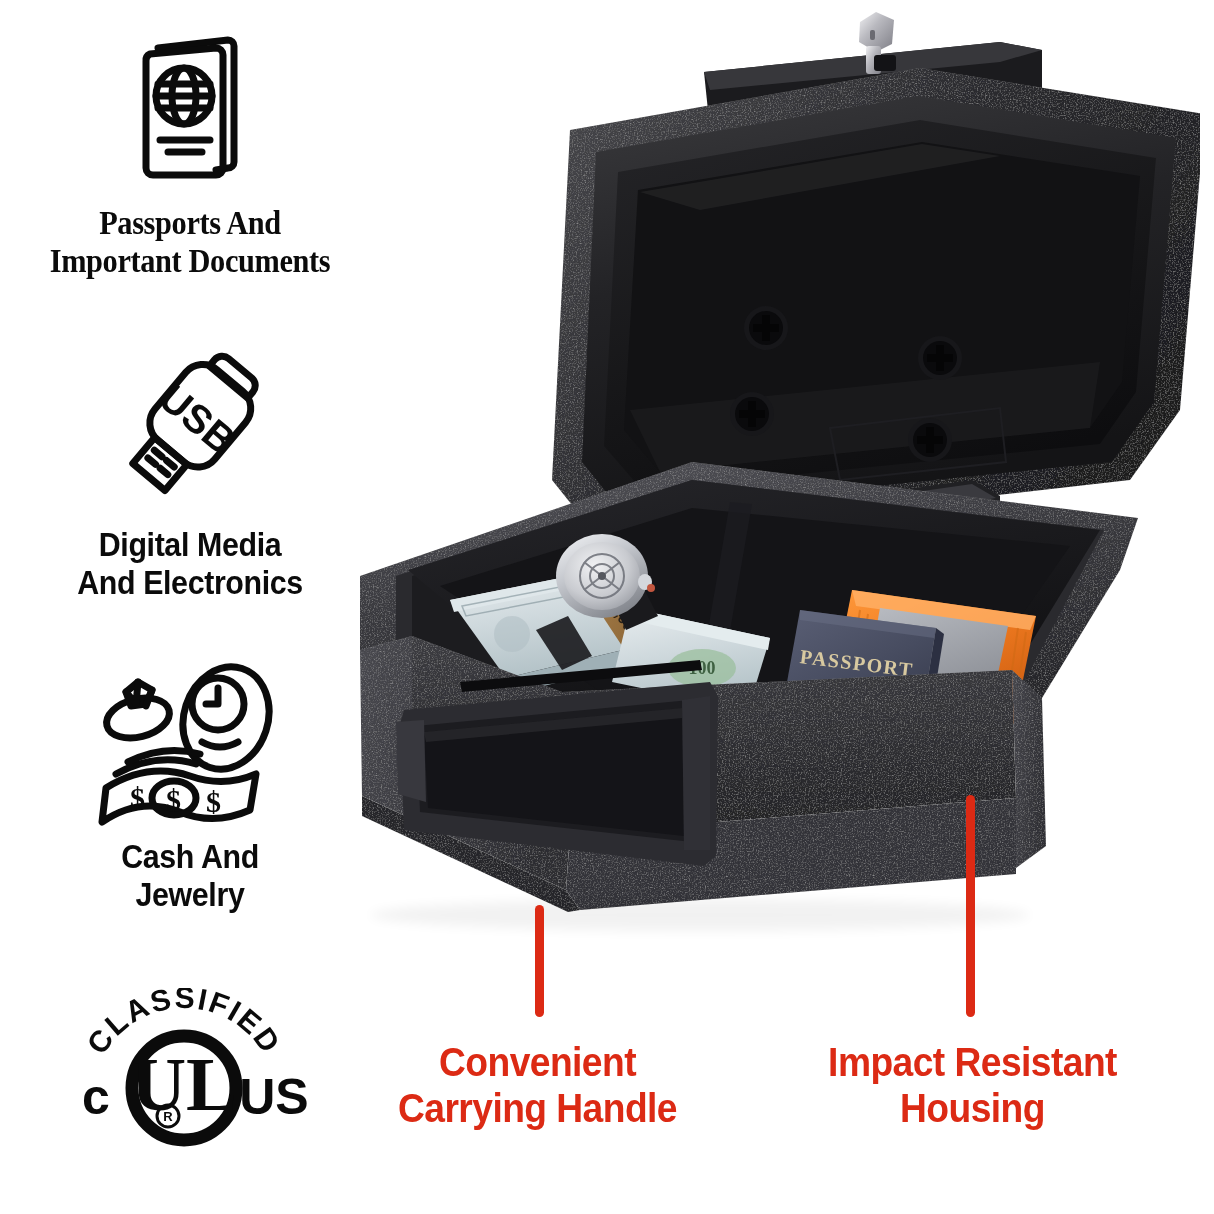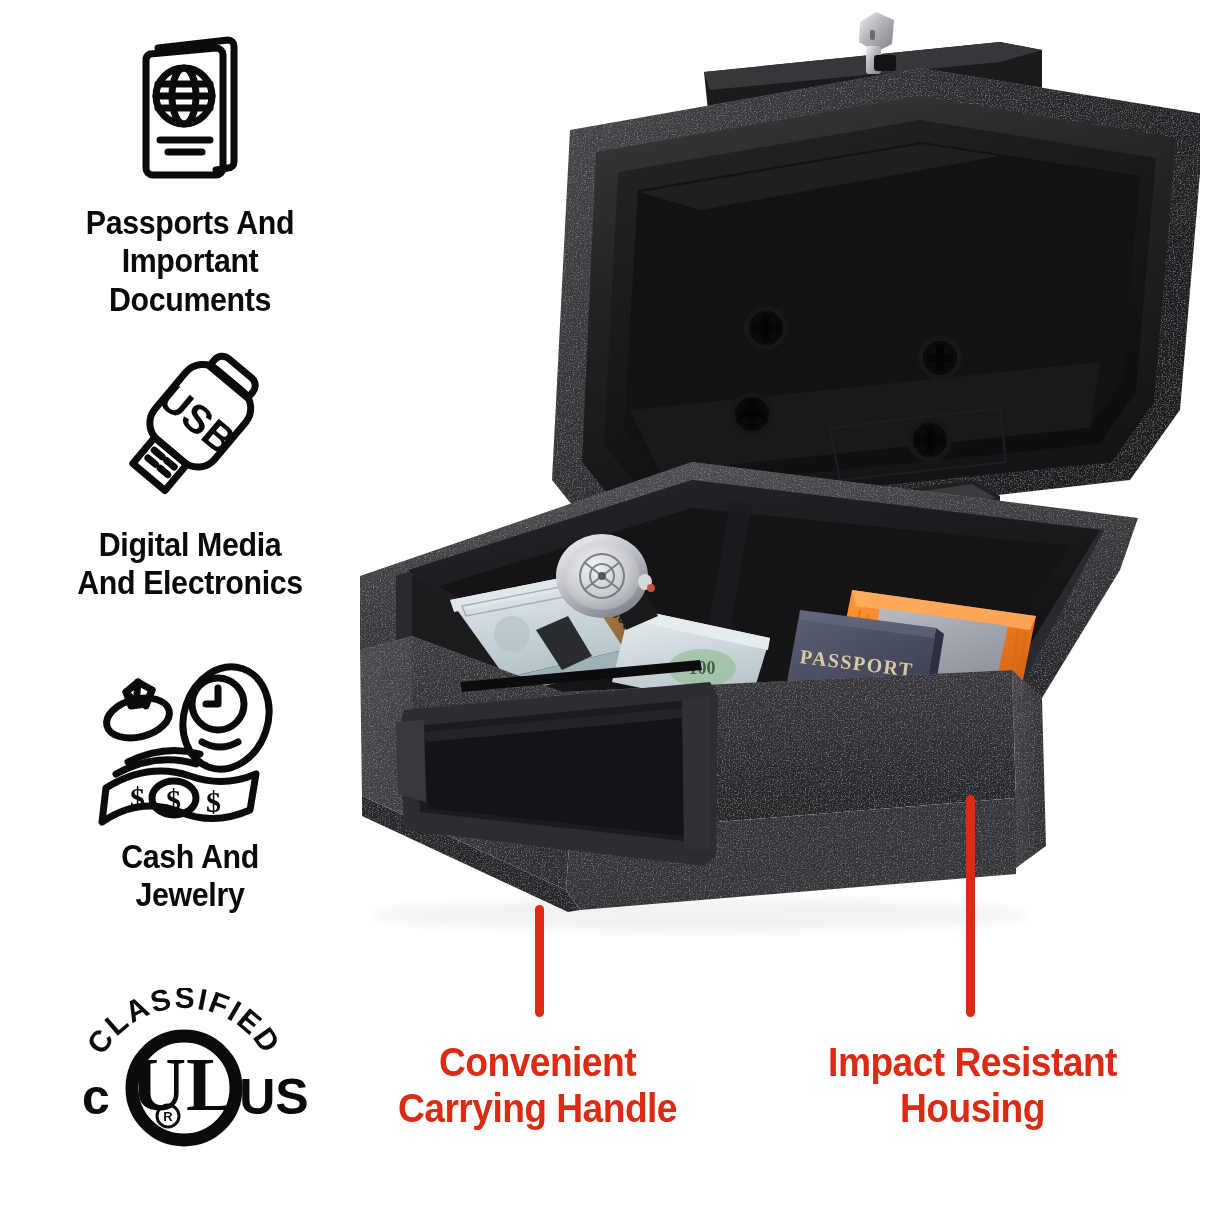--- a/index.html
+++ b/index.html
@@ -19,21 +19,21 @@
     font-weight:bold;
     font-size:33px;
     line-height:1.16;
     letter-spacing:-0.4px;
     color:#0b0b0b;
     transform:scaleX(0.92);
     transform-origin:center;
     white-space:pre-line;
     margin-top:10px;
   }
-  #feat-passport{top:34px;}
+  #feat-passport{top:34px;font-family:Liberation Serif, serif;}
   #feat-usb{top:348px;}
   #feat-cash{top:660px;}
 
   
   #ul-mark{position:absolute;left:62px;top:988px;width:250px;height:160px;}
 
   
   .product{position:absolute;left:300px;top:10px;width:900px;height:950px;}
 
   

